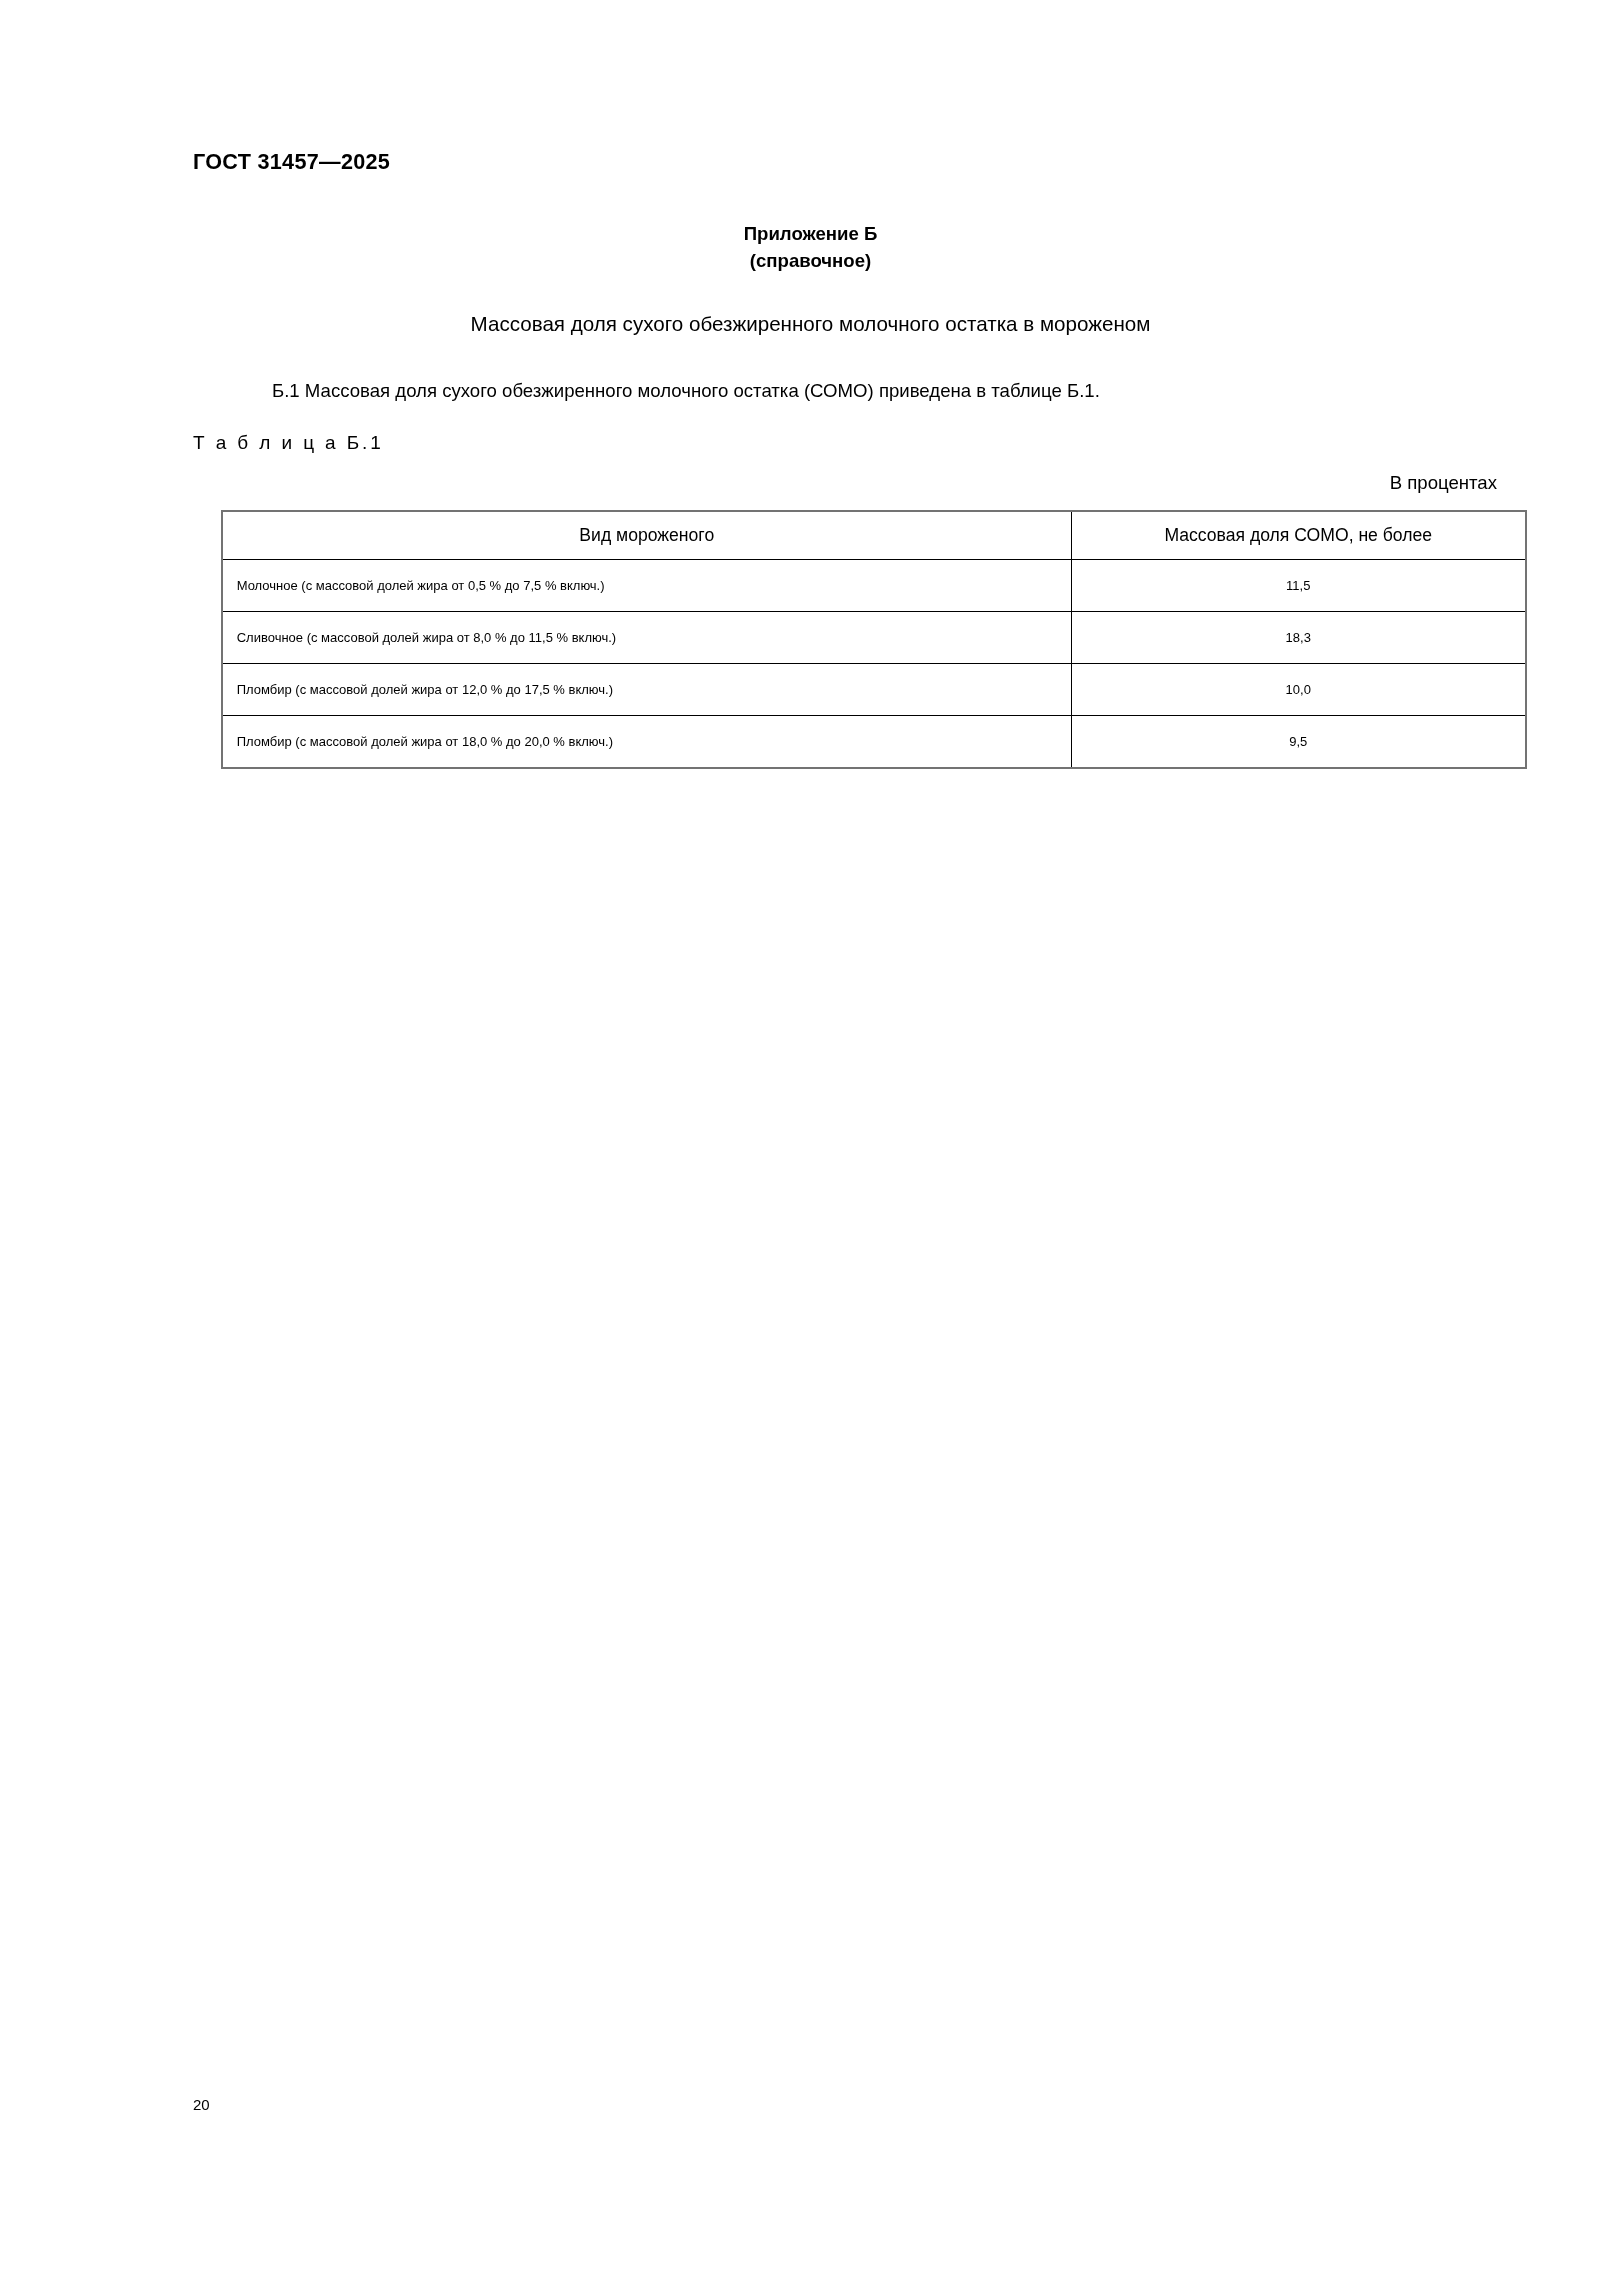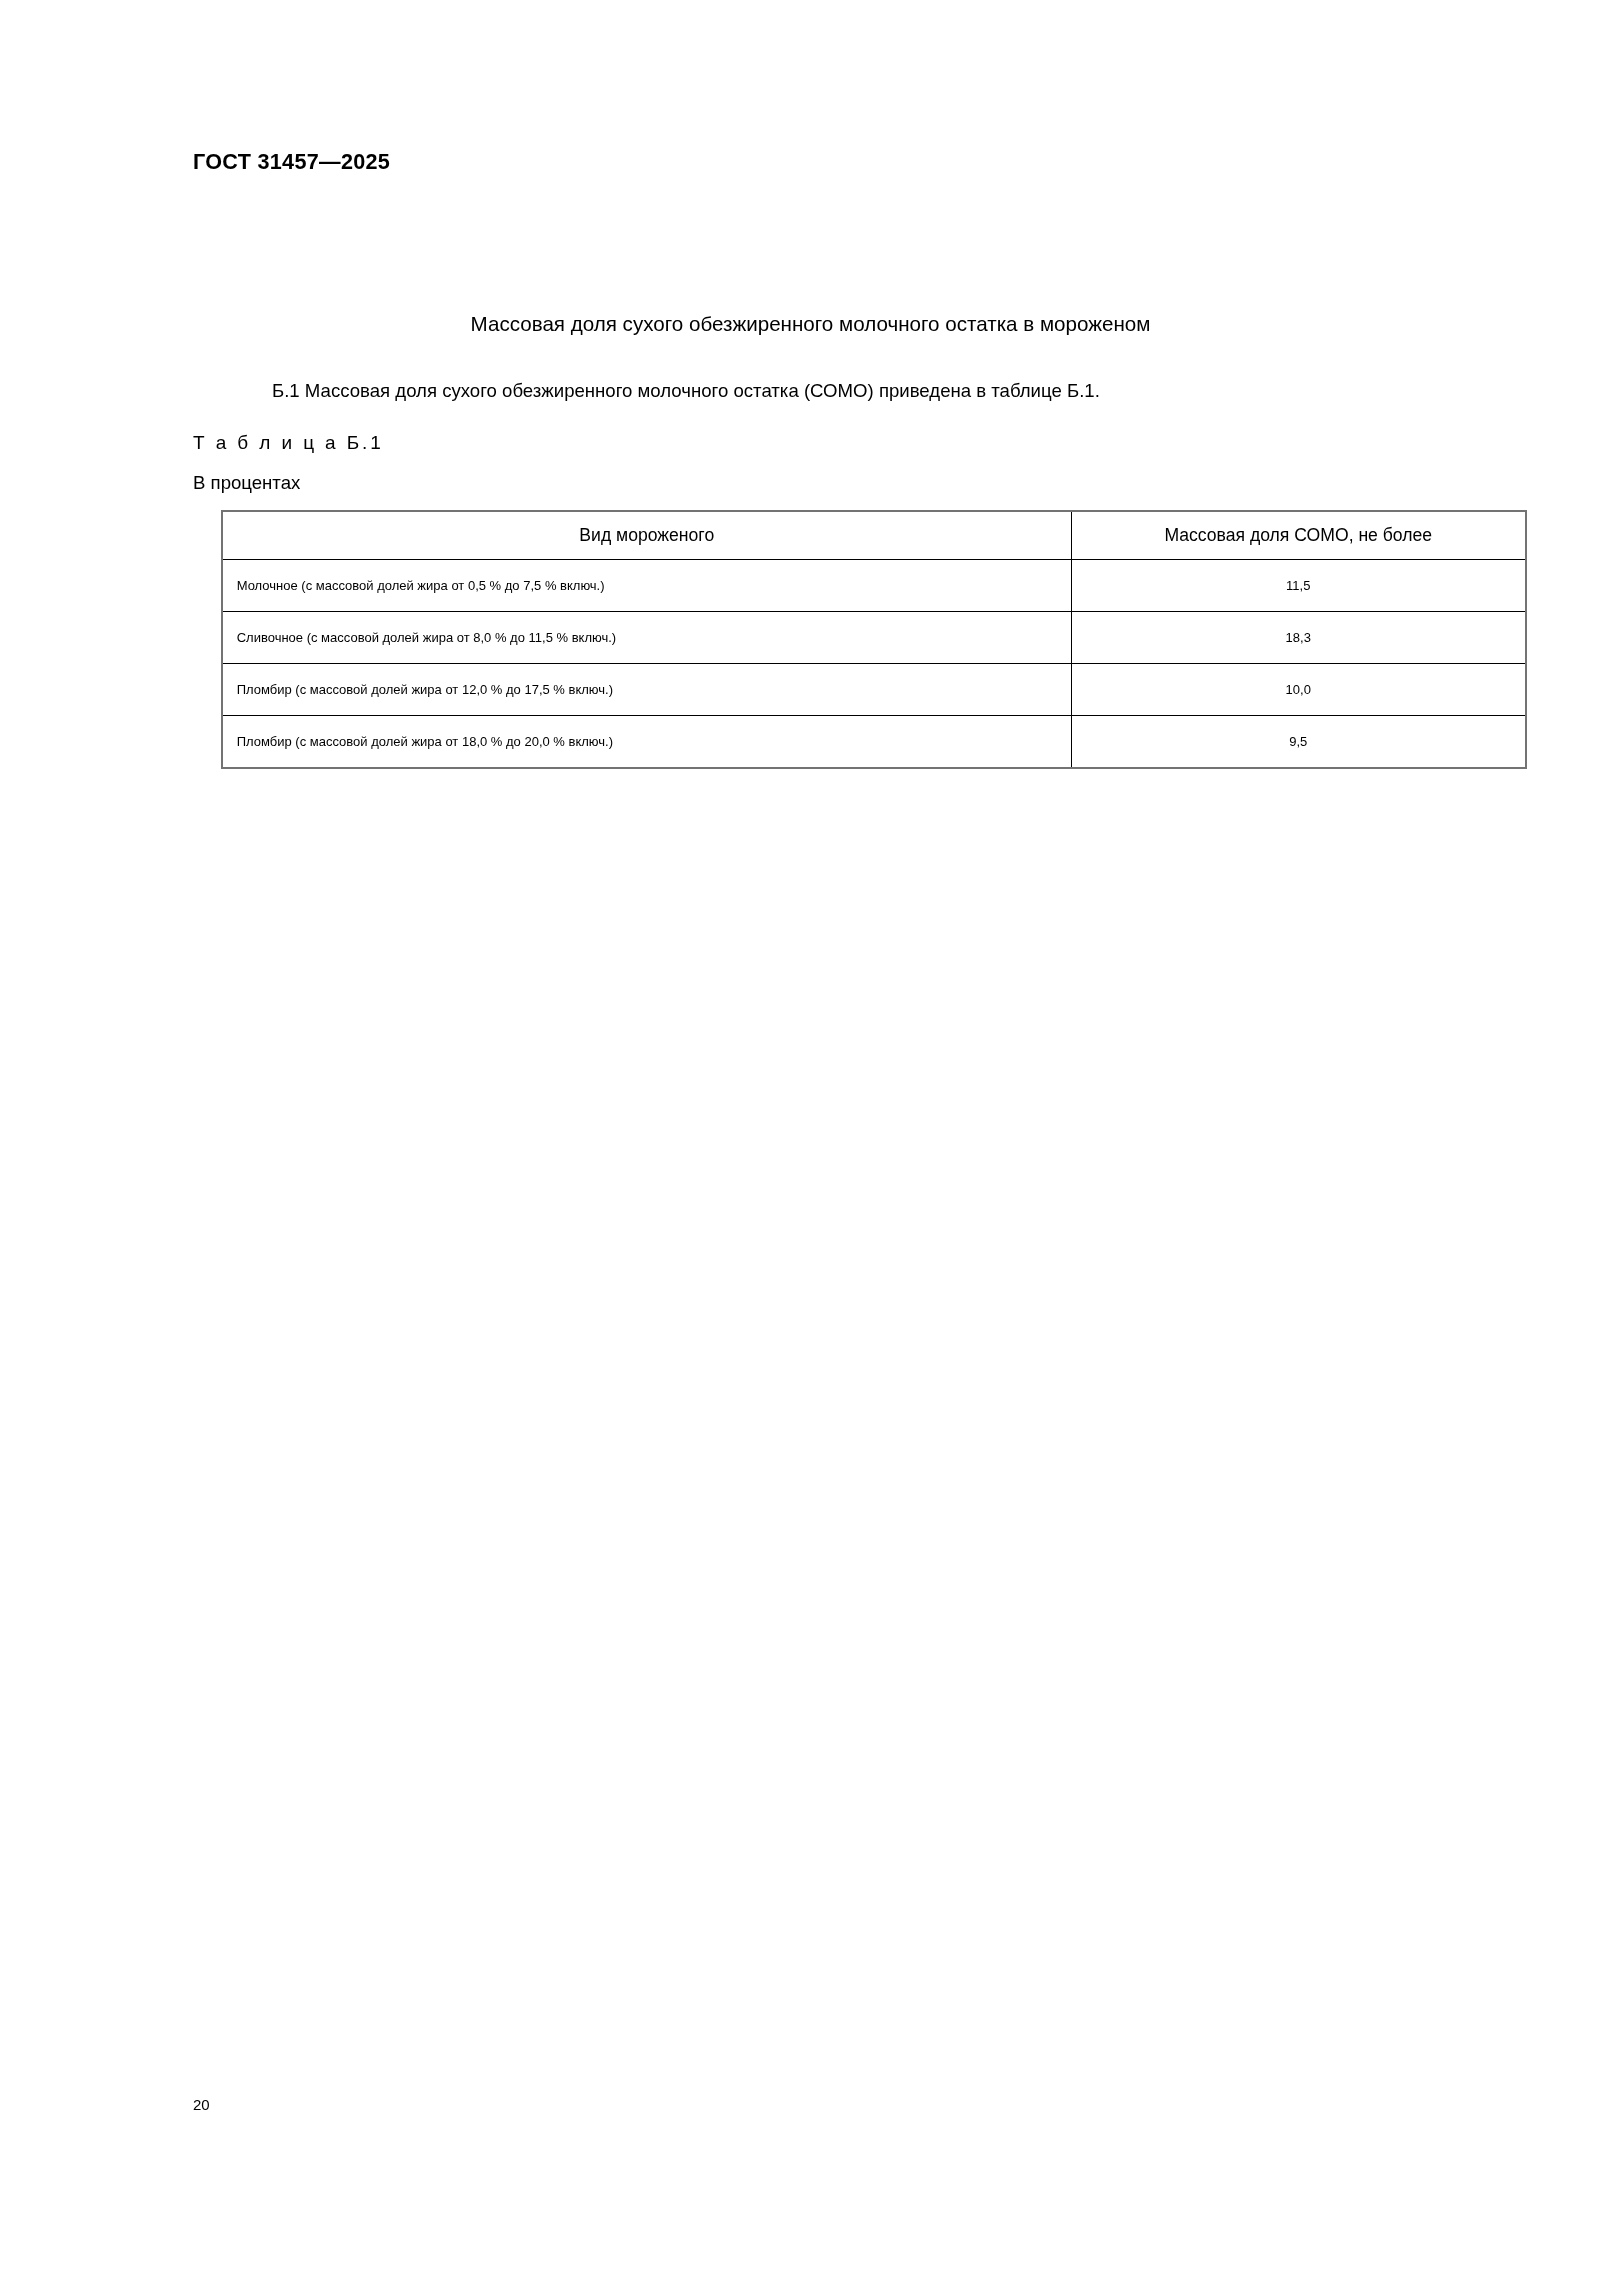--- a/index.html
+++ b/index.html
@@ -68,21 +68,21 @@
     top: 432px;
     left: 193px;
     font-size: 19px;
     letter-spacing: 2.9px;
   }
   .units-note {
     position: absolute;
     top: 472px;
     left: 193px;
     width: 1304px;
-    text-align: left;
+    text-align: right;
     font-size: 18.6px;
   }
   table.data {
     position: absolute;
     top: 510px;
     left: 193px;
     width: 1304px;
     border-collapse: collapse;
     table-layout: fixed;
   }
@@ -120,20 +120,24 @@
     font-size: 15px;
   }
 </style>
 </head>
 <body>
 
 <div class="page">
 
   <div class="header">ГОСТ 31457—2025</div>
 
+  <div class="appendix-title">
+    <span>Приложение Б</span>
+    <span class="sub">(справочное)</span>
+  </div>
 
   <div class="section-title">Массовая доля сухого обезжиренного молочного остатка в мороженом</div>
 
   <div class="paragraph">Б.1 Массовая доля сухого обезжиренного молочного остатка (СОМО) приведена в таблице Б.1.</div>
 
   <div class="table-caption">Т а б л и ц а  Б.1</div>
 
   <div class="units-note">В процентах</div>
 
   <table class="data">

